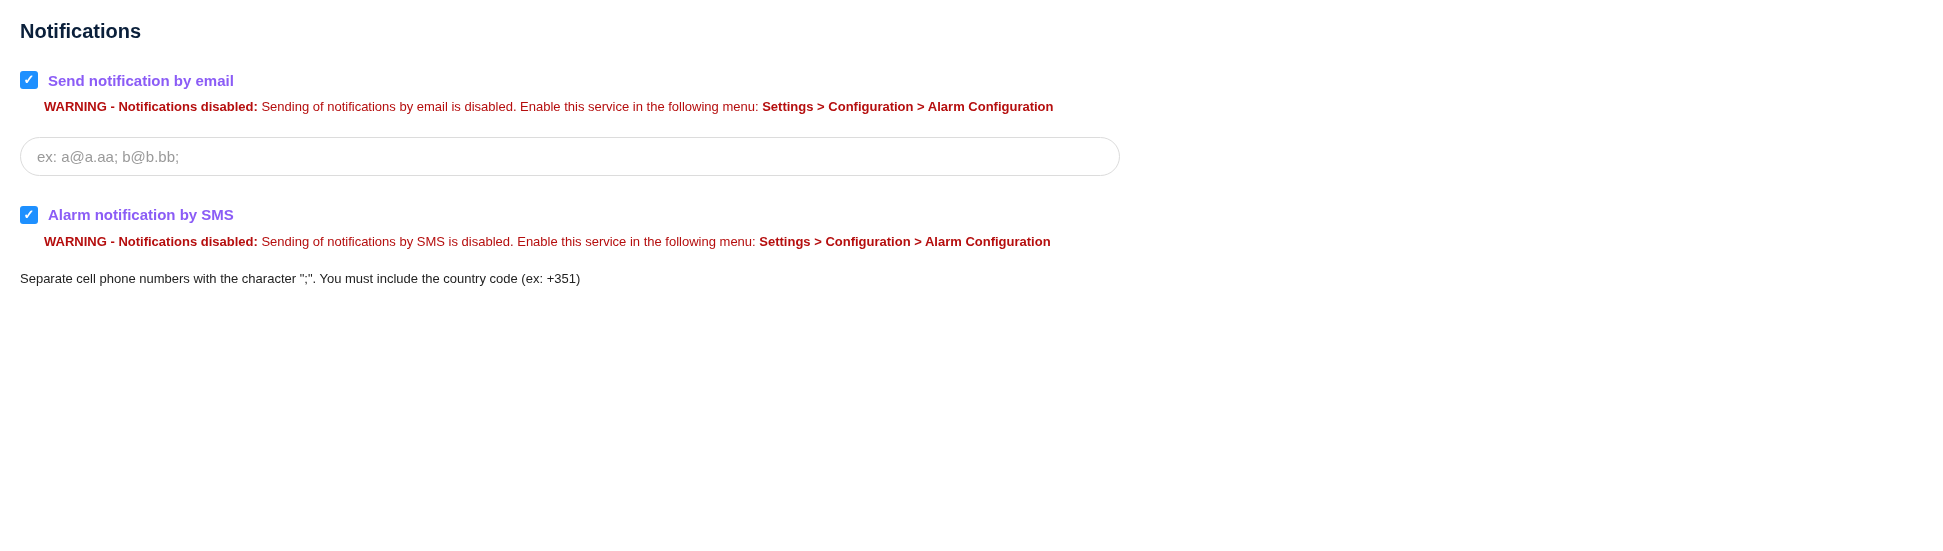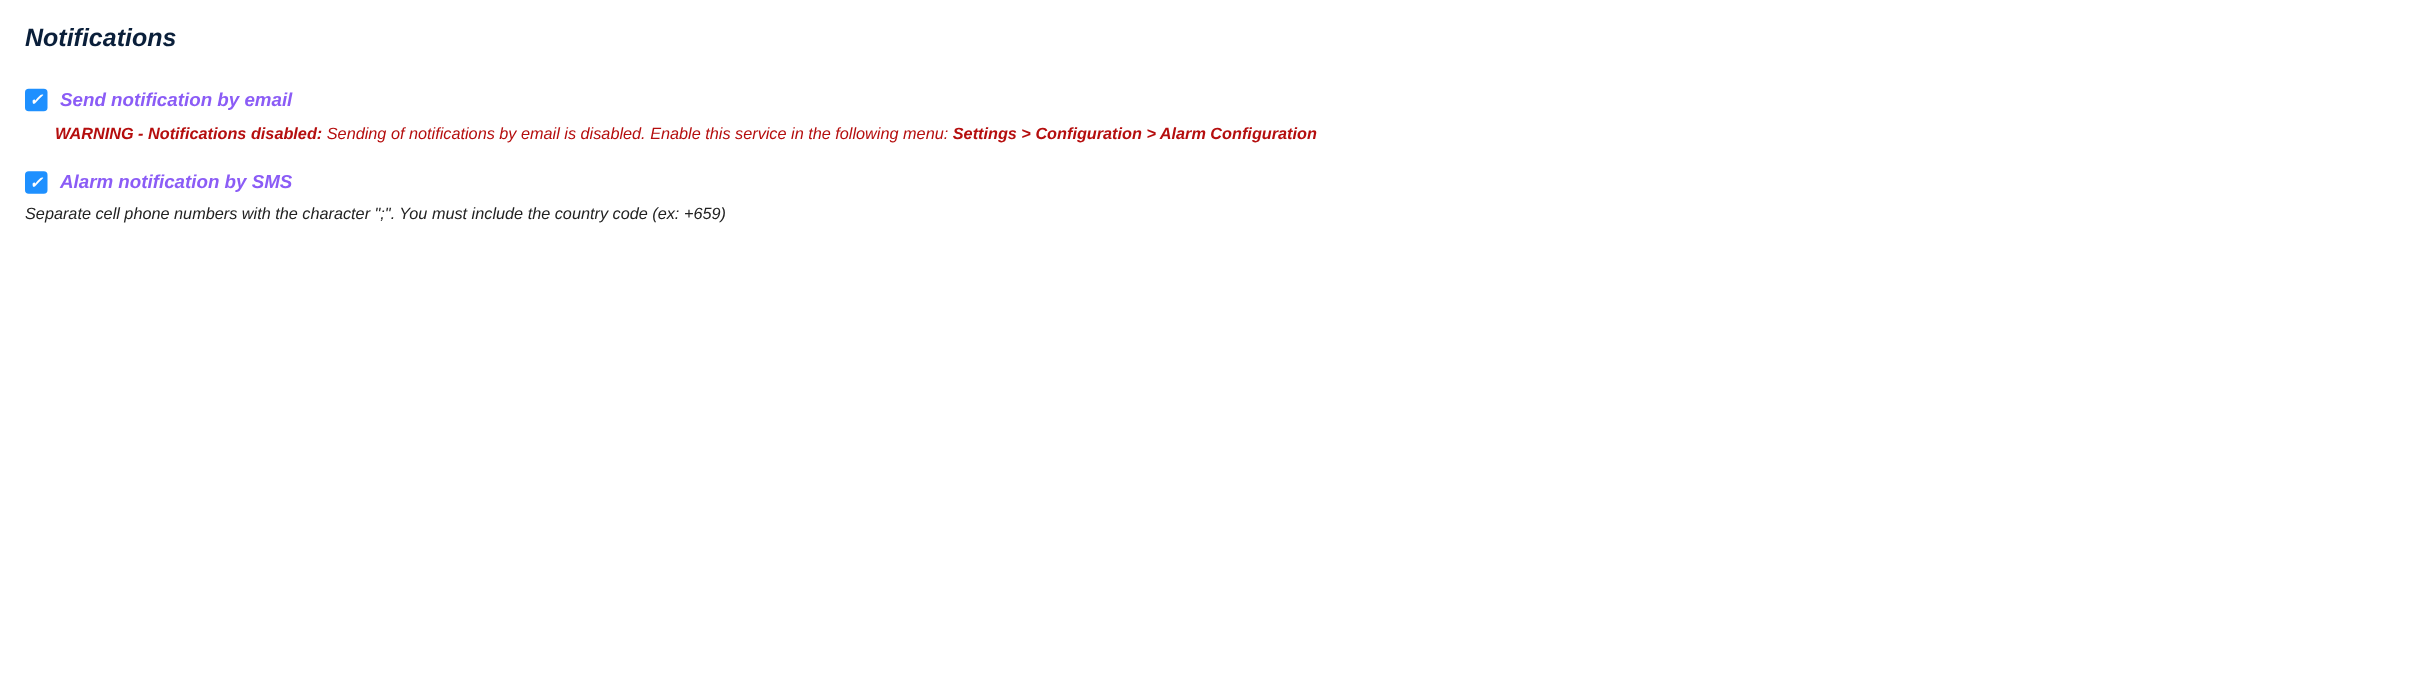--- a/index.html
+++ b/index.html
@@ -1,19 +1,18 @@
 <!DOCTYPE html>
 <html><head>
   <meta charset="utf-8">
   <style>
     * {
       box-sizing: border-box;
       margin: 0;
       padding: 0;
-      font-style: italic;
     }
     body {
       font-family: Verdana, Geneva, Tahoma, sans-serif;
       background: #ffffff;
       padding: 20px;
       color: #000;
       width: 1943px;
     }
     .container {
       max-width: 1100px;
@@ -100,20 +99,24 @@
   <h2 class="title">Notifications</h2>
 
   
   <div class="checkbox-row">
     <input type="checkbox" class="checkbox" checked="" style="">
     <span class="checkbox-label">Send notification by email</span>
   </div>
   <div class="warning">
     <span class="warning-prefix">WARNING - Notifications disabled:</span><span> Sending of notifications by email is disabled. Enable this service in the following menu: </span><span class="warning-path">Settings &gt; Configuration &gt; Alarm Configuration</span>
   </div>
+  <input type="text" class="text-input" placeholder="ex: a@a.aa; b@b.bb;" style="">
 
   
   <div class="checkbox-row">
     <input type="checkbox" class="checkbox" checked="" style="">
     <span class="checkbox-label">Alarm notification by SMS</span>
   </div>
-  <div class="hint">Separate cell phone numbers with the character ";". You must include the country code (ex: +659)</div>
+  <div class="warning">
+    <span class="warning-prefix">WARNING - Notifications disabled:</span><span> Sending of notifications by SMS is disabled. Enable this service in the following menu: </span><span class="warning-path">Settings &gt; Configuration &gt; Alarm Configuration</span>
+  </div>
+  <div class="hint">Separate cell phone numbers with the character ";". You must include the country code (ex: +351)</div>
 </div>
 
 </body></html>

